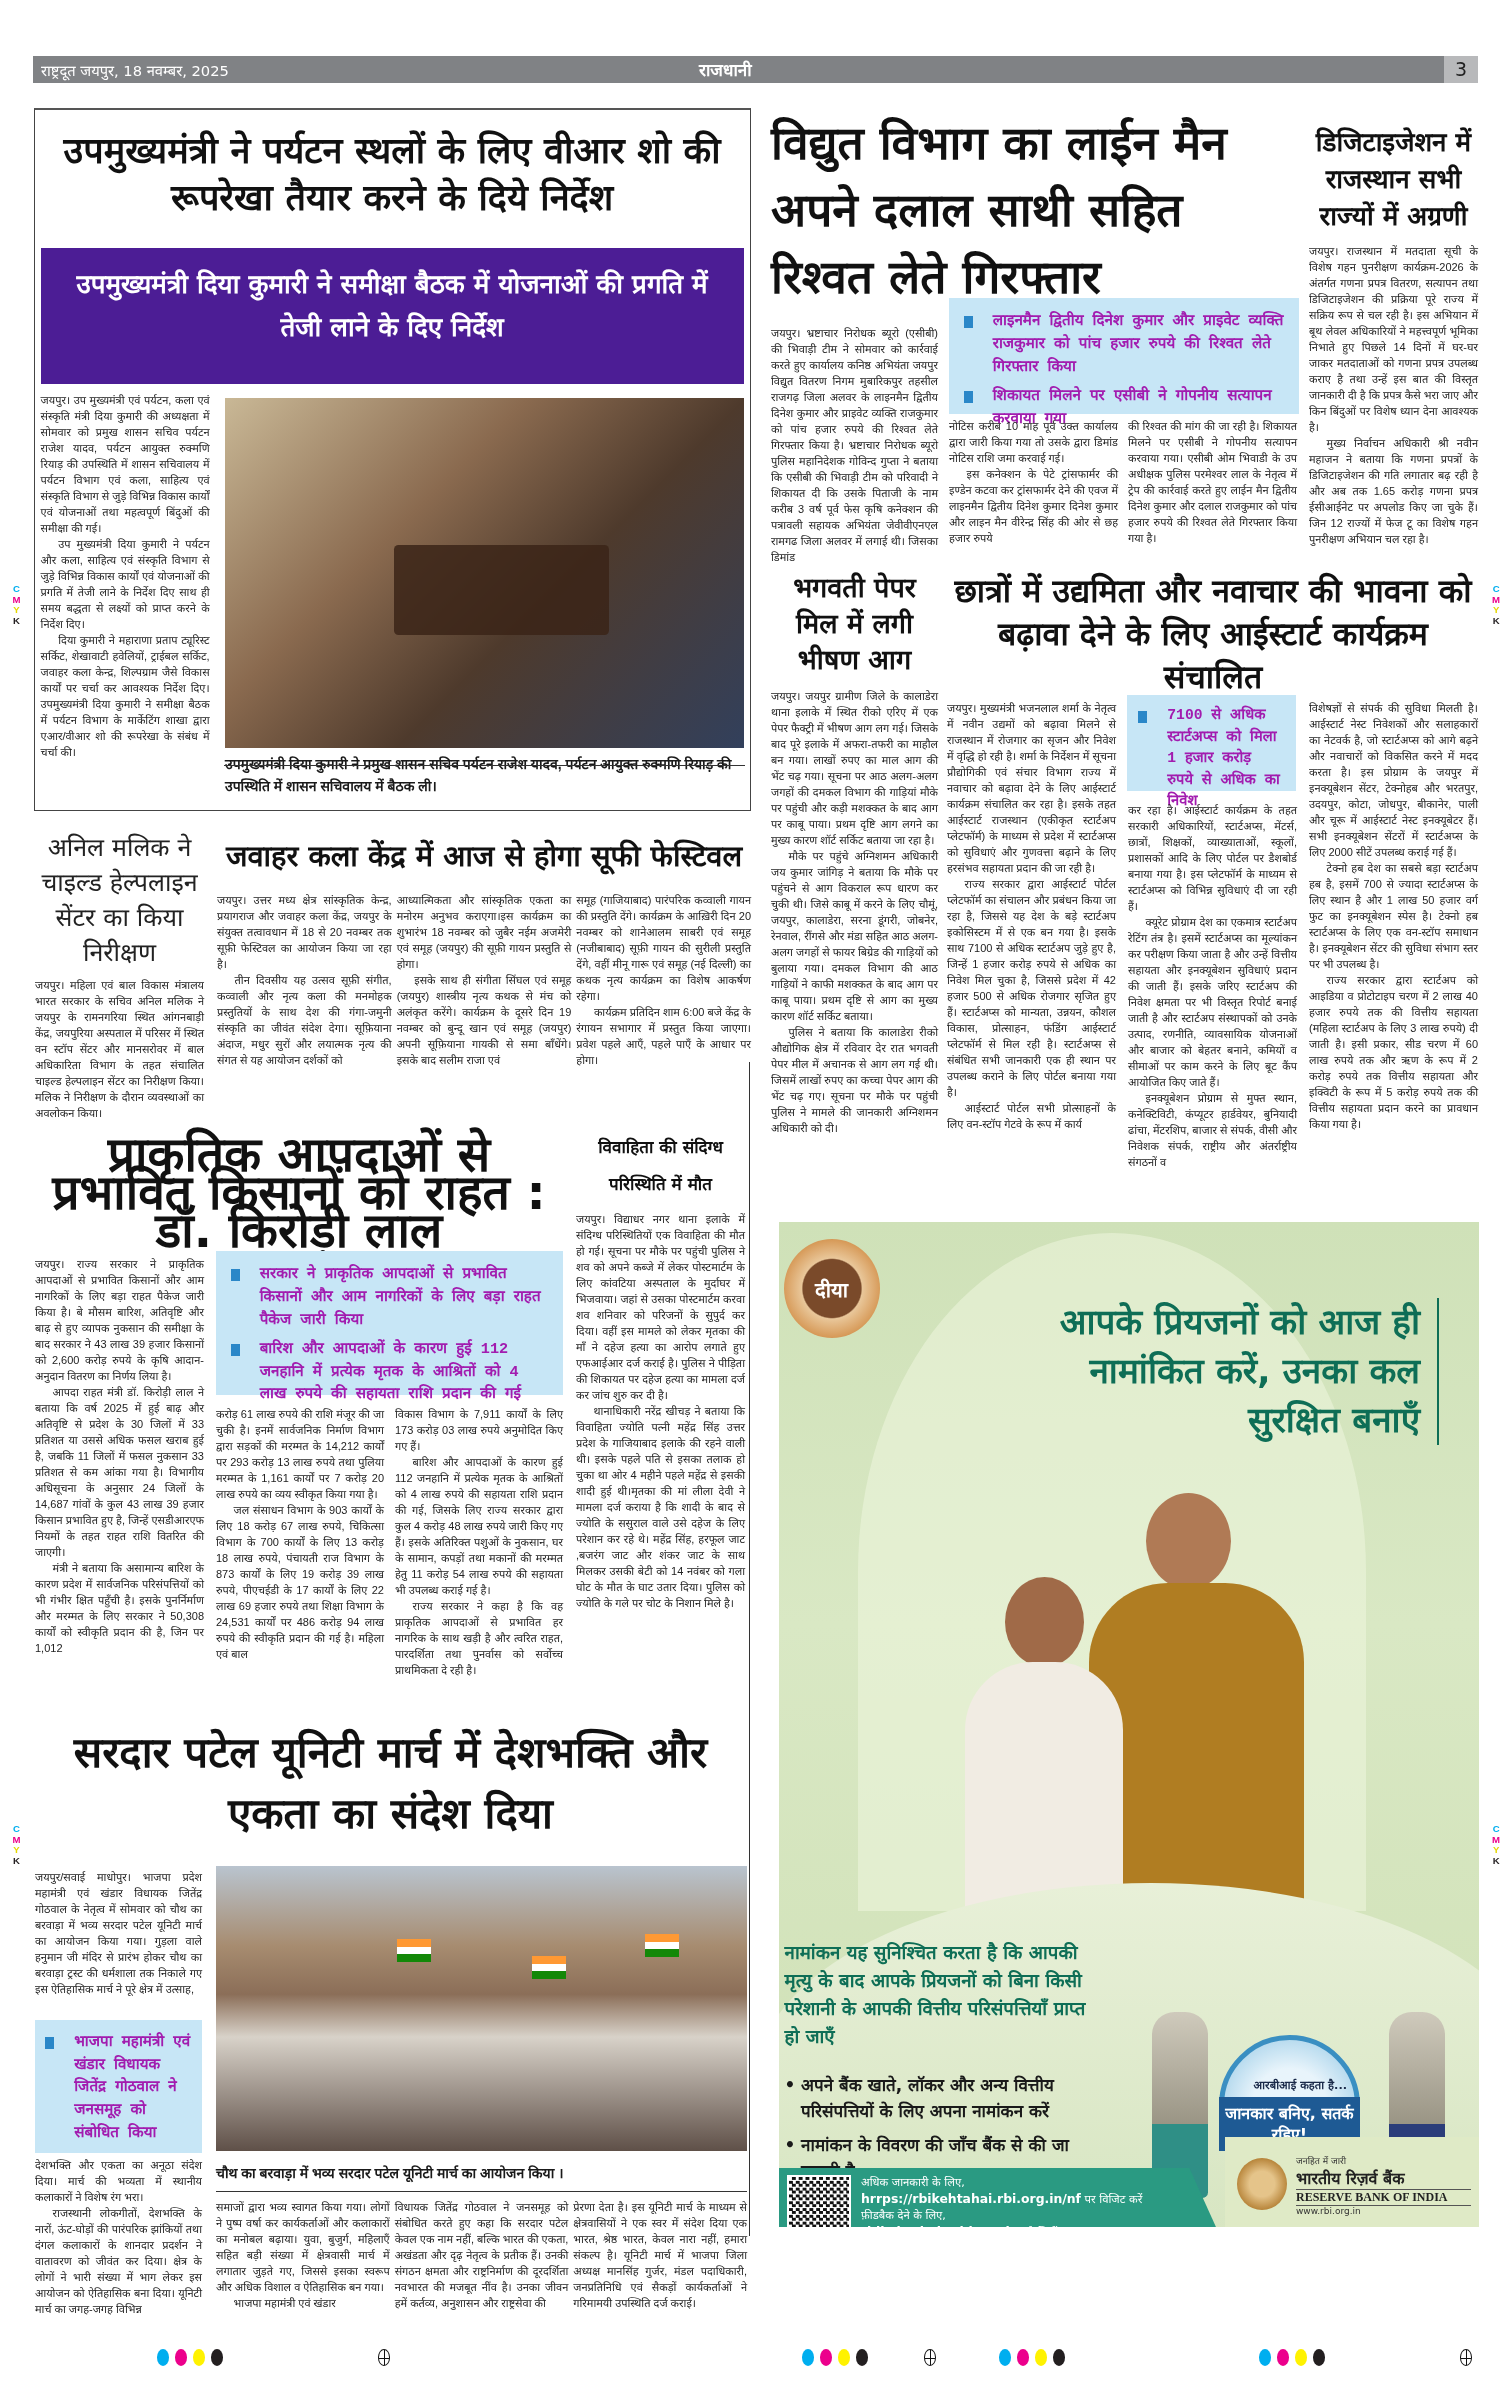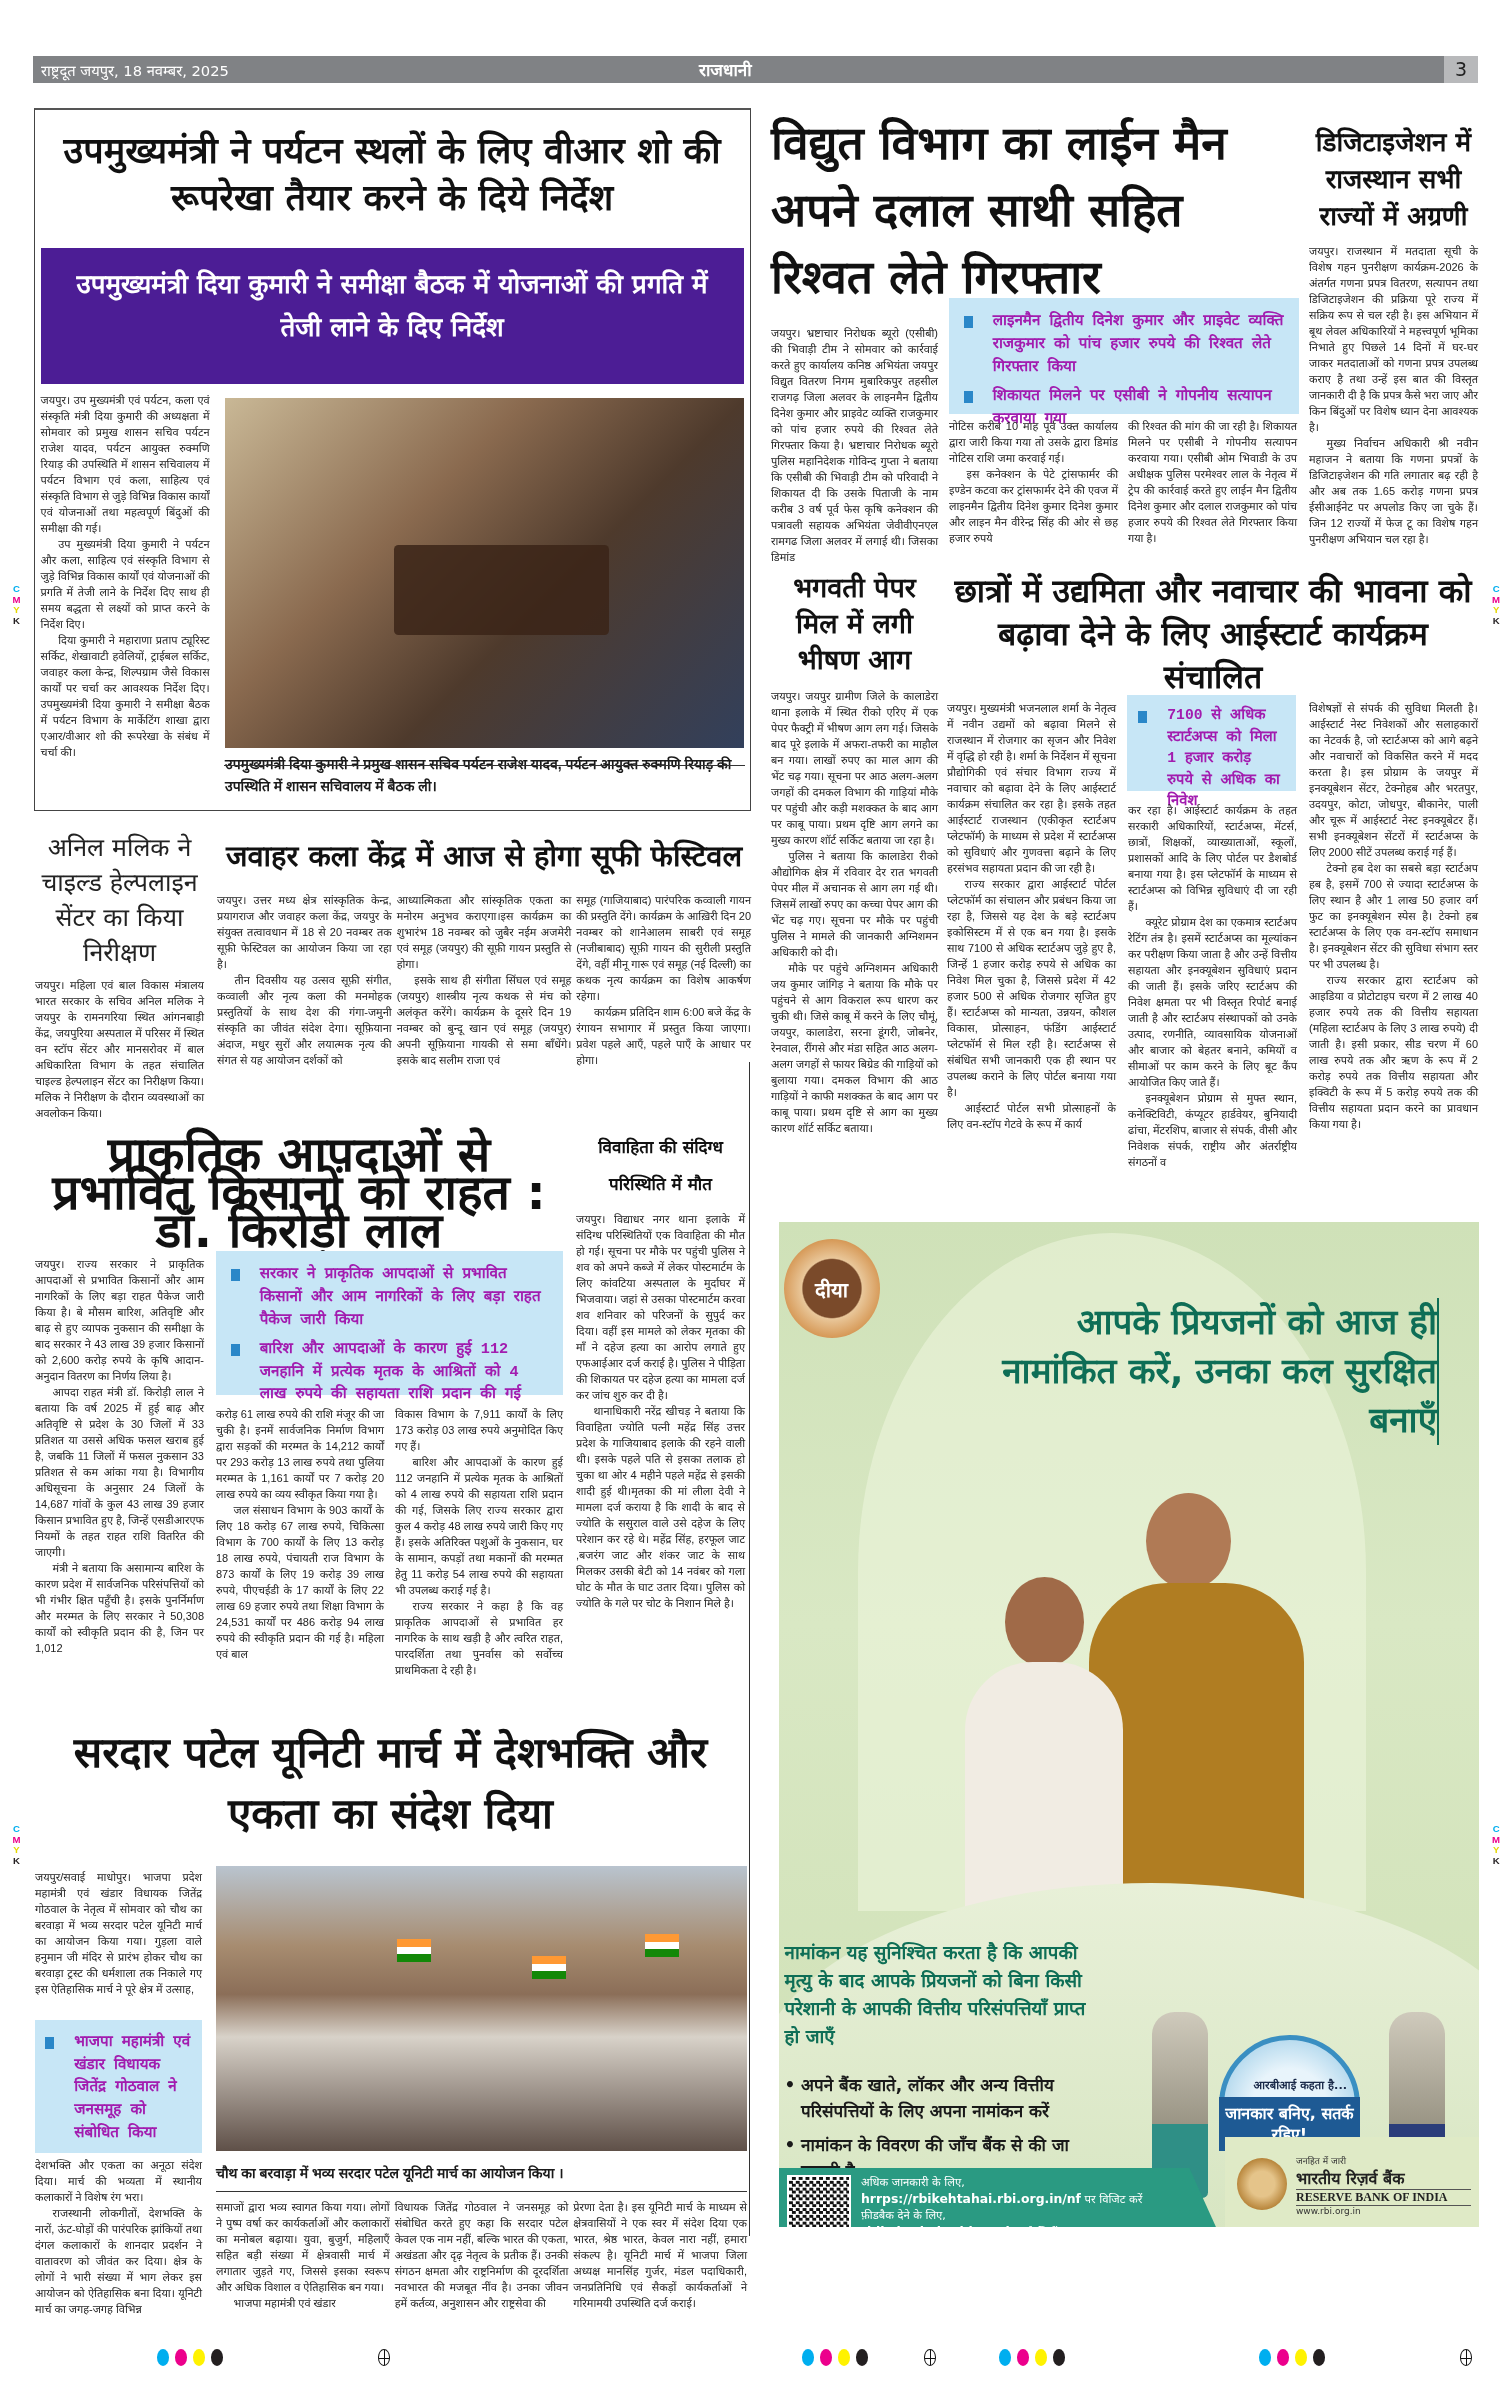--- a/index.html
+++ b/index.html
@@ -108,22 +108,22 @@
   <div class="body" style="margin-top:8px">
     <p class="first">जयपुर। राजस्थान में मतदाता सूची के विशेष गहन पुनरीक्षण कार्यक्रम-2026 के अंतर्गत गणना प्रपत्र वितरण, सत्यापन तथा डिजिटाइजेशन की प्रक्रिया पूरे राज्य में सक्रिय रूप से चल रही है। इस अभियान में बूथ लेवल अधिकारियों ने महत्त्वपूर्ण भूमिका निभाते हुए पिछले 14 दिनों में घर-घर जाकर मतदाताओं को गणना प्रपत्र उपलब्ध कराए है तथा उन्हें इस बात की विस्तृत जानकारी दी है कि प्रपत्र कैसे भरा जाए और किन बिंदुओं पर विशेष ध्यान देना आवश्यक है।</p>
     <p>मुख्य निर्वाचन अधिकारी श्री नवीन महाजन ने बताया कि गणना प्रपत्रों के डिजिटाइजेशन की गति लगातार बढ़ रही है और अब तक 1.65 करोड़ गणना प्रपत्र ईसीआईनेट पर अपलोड किए जा चुके हैं। जिन 12 राज्यों में फेज टू का विशेष गहन पुनरीक्षण अभियान चल रहा है।</p>
   </div>
 </div>
 
 <div class="abs" style="left:771px;top:570px;width:167px">
   <div class="hl" style="font-size:27px;line-height:36px">भगवती पेपर मिल में लगी भीषण आग</div>
   <div class="body" style="margin-top:10.2px">
     <p class="first">जयपुर। जयपुर ग्रामीण जिले के कालाडेरा थाना इलाके में स्थित रीको एरिए में एक पेपर फैक्ट्री में भीषण आग लग गई। जिसके बाद पूरे इलाके में अफरा-तफरी का माहौल बन गया। लाखों रुपए का माल आग की भेंट चढ़ गया। सूचना पर आठ अलग-अलग जगहों की दमकल विभाग की गाड़ियां मौके पर पहुंची और कड़ी मशक्कत के बाद आग पर काबू पाया। प्रथम दृष्टि आग लगने का मुख्य कारण शॉर्ट सर्किट बताया जा रहा है।</p>
+    <p>मौके पर पहुंचे अग्निशमन अधिकारी जय कुमार जांगिड़ ने बताया कि मौके पर पहुंचने से आग विकराल रूप धारण कर चुकी थी। जिसे काबू में करने के लिए चौमूं, जयपुर, कालाडेरा, सरना डूंगरी, जोबनेर, रेनवाल, रींगसे और मंडा सहित आठ अलग-अलग जगहों से फायर बिग्रेड की गाड़ियों को बुलाया गया। दमकल विभाग की आठ गाड़ियों ने काफी मशक्कत के बाद आग पर काबू पाया। प्रथम दृष्टि से आग का मुख्य कारण शॉर्ट सर्किट बताया।</p>
     <p>पुलिस ने बताया कि कालाडेरा रीको औद्योगिक क्षेत्र में रविवार देर रात भगवती पेपर मील में अचानक से आग लग गई थी। जिसमें लाखों रुपए का कच्चा पेपर आग की भेंट चढ़ गए। सूचना पर मौके पर पहुंची पुलिस ने मामले की जानकारी अग्निशमन अधिकारी को दी।</p>
-    <p>मौके पर पहुंचे अग्निशमन अधिकारी जय कुमार जांगिड़ ने बताया कि मौके पर पहुंचने से आग विकराल रूप धारण कर चुकी थी। जिसे काबू में करने के लिए चौमूं, जयपुर, कालाडेरा, सरना डूंगरी, जोबनेर, रेनवाल, रींगसे और मंडा सहित आठ अलग-अलग जगहों से फायर बिग्रेड की गाड़ियों को बुलाया गया। दमकल विभाग की आठ गाड़ियों ने काफी मशक्कत के बाद आग पर काबू पाया। प्रथम दृष्टि से आग का मुख्य कारण शॉर्ट सर्किट बताया।</p>
   </div>
 </div>
 
 <div class="abs" style="left:946px;top:570px;width:534px">
   <div class="hl" style="font-size:32px;line-height:43px">छात्रों में उद्यमिता और नवाचार की भावना को बढ़ावा देने के लिए आईस्टार्ट कार्यक्रम संचालित</div>
 </div>
 <div class="abs body" style="left:947px;top:700px;width:169px">
   <p class="first">जयपुर। मुख्यमंत्री भजनलाल शर्मा के नेतृत्व में नवीन उद्यमों को बढ़ावा मिलने से राजस्थान में रोजगार का सृजन और निवेश में वृद्धि हो रही है। शर्मा के निर्देशन में सूचना प्रौद्योगिकी एवं संचार विभाग राज्य में नवाचार को बढ़ावा देने के लिए आईस्टार्ट कार्यक्रम संचालित कर रहा है। इसके तहत आईस्टार्ट राजस्थान (एकीकृत स्टार्टअप प्लेटफॉर्म) के माध्यम से प्रदेश में स्टार्टअप्स को सुविधाएं और गुणवत्ता बढ़ाने के लिए हरसंभव सहायता प्रदान की जा रही है।</p>
   <p>राज्य सरकार द्वारा आईस्टार्ट पोर्टल प्लेटफॉर्म का संचालन और प्रबंधन किया जा रहा है, जिससे यह देश के बड़े स्टार्टअप इकोसिस्टम में से एक बन गया है। इसके साथ 7100 से अधिक स्टार्टअप जुड़े हुए है, जिन्हें 1 हजार करोड़ रुपये से अधिक का निवेश मिल चुका है, जिससे प्रदेश में 42 हजार 500 से अधिक रोजगार सृजित हुए हैं। स्टार्टअप्स को मान्यता, उन्नयन, कौशल विकास, प्रोत्साहन, फंडिंग आईस्टार्ट प्लेटफॉर्म से मिल रही है। स्टार्टअप्स से संबंधित सभी जानकारी एक ही स्थान पर उपलब्ध कराने के लिए पोर्टल बनाया गया है।</p>
   <p>आईस्टार्ट पोर्टल सभी प्रोत्साहनों के लिए वन-स्टॉप गेटवे के रूप में कार्य</p>
@@ -241,21 +241,21 @@
   <div>
     <p class="first">प्रेरणा देता है। इस यूनिटी मार्च के माध्यम से क्षेत्रवासियों ने एक स्वर में संदेश दिया एक भारत, श्रेष्ठ भारत, केवल नारा नहीं, हमारा संकल्प है। यूनिटी मार्च में भाजपा जिला अध्यक्ष मानसिंह गुर्जर, मंडल पदाधिकारी, जनप्रतिनिधि एवं सैकड़ों कार्यकर्ताओं ने गरिमामयी उपस्थिति दर्ज कराई।</p>
   </div>
 </div>
 
 <div class="abs ad" style="left:779px;top:1222px;width:700px;height:1005px;overflow:hidden">
   <div style="position:absolute;left:79px;top:11.3px;width:508px;height:678px;border-radius:50% 50% 0 0;background:rgba(238,246,222,.55)"></div>
   <div style="position:absolute;left:4.5px;top:17px;width:96px;height:99px;border-radius:50%;background:radial-gradient(circle,#7a4a2a 42%,#e9c79a 44%,#d79b5a 70%,#a86a35 100%);display:flex;align-items:center;justify-content:center">
     <span style="color:#fff;font-weight:bold;font-size:20.3px">दीया</span>
   </div>
-  <div class="ad-green" style="position:absolute;right:40px;top:76px;width:440px;text-align:right;font-weight:bold;font-size:35px;line-height:49px;border-right:2.8px solid #0e6e56;">आपके प्रियजनों को आज ही नामांकित करें, उनका कल सुरक्षित बनाएँ</div>
+  <div class="ad-green" style="position:absolute;right:40px;top:76px;width:440px;text-align:right;font-weight:bold;font-size:35px;line-height:49px;border-right:2.8px solid #0e6e56;padding-right:17px">आपके प्रियजनों को आज ही नामांकित करें, उनका कल सुरक्षित बनाएँ</div>
   <div style="position:absolute;left:186px;top:248px;width:350px;height:463px">
     <div style="position:absolute;left:181px;top:22.6px;width:85px;height:96px;border-radius:50%;background:#b07a55"></div>
     <div style="position:absolute;left:124px;top:113px;width:215px;height:350px;border-radius:79px 79px 0 0;background:#b07d22"></div>
     <div style="position:absolute;left:40px;top:107px;width:79px;height:90px;border-radius:50%;background:#a06a48"></div>
     <div style="position:absolute;left:0px;top:192px;width:158px;height:271px;border-radius:68px 68px 0 0;background:#f1ece3"></div>
   </div>
   <div style="position:absolute;left:-22.6px;top:661px;width:790px;height:395px;border-radius:60% 60% 0 0;background:linear-gradient(180deg,#e8f0d8,#d5e4bf)"></div>
   <div class="ad-green" style="position:absolute;left:5.6px;top:717px;width:316px;font-weight:bold;font-size:18.6px;line-height:28px">नामांकन यह सुनिश्चित करता है कि आपकी मृत्यु के बाद आपके प्रियजनों को बिना किसी परेशानी के आपकी वित्तीय परिसंपत्तियाँ प्राप्त हो जाएँ</div>
   <div style="position:absolute;left:5.6px;top:850px;width:316px;font-size:17px;line-height:26px;font-weight:bold;color:#1a1a1a">
     <div style="display:flex;gap:5.6px;margin-bottom:8px">

